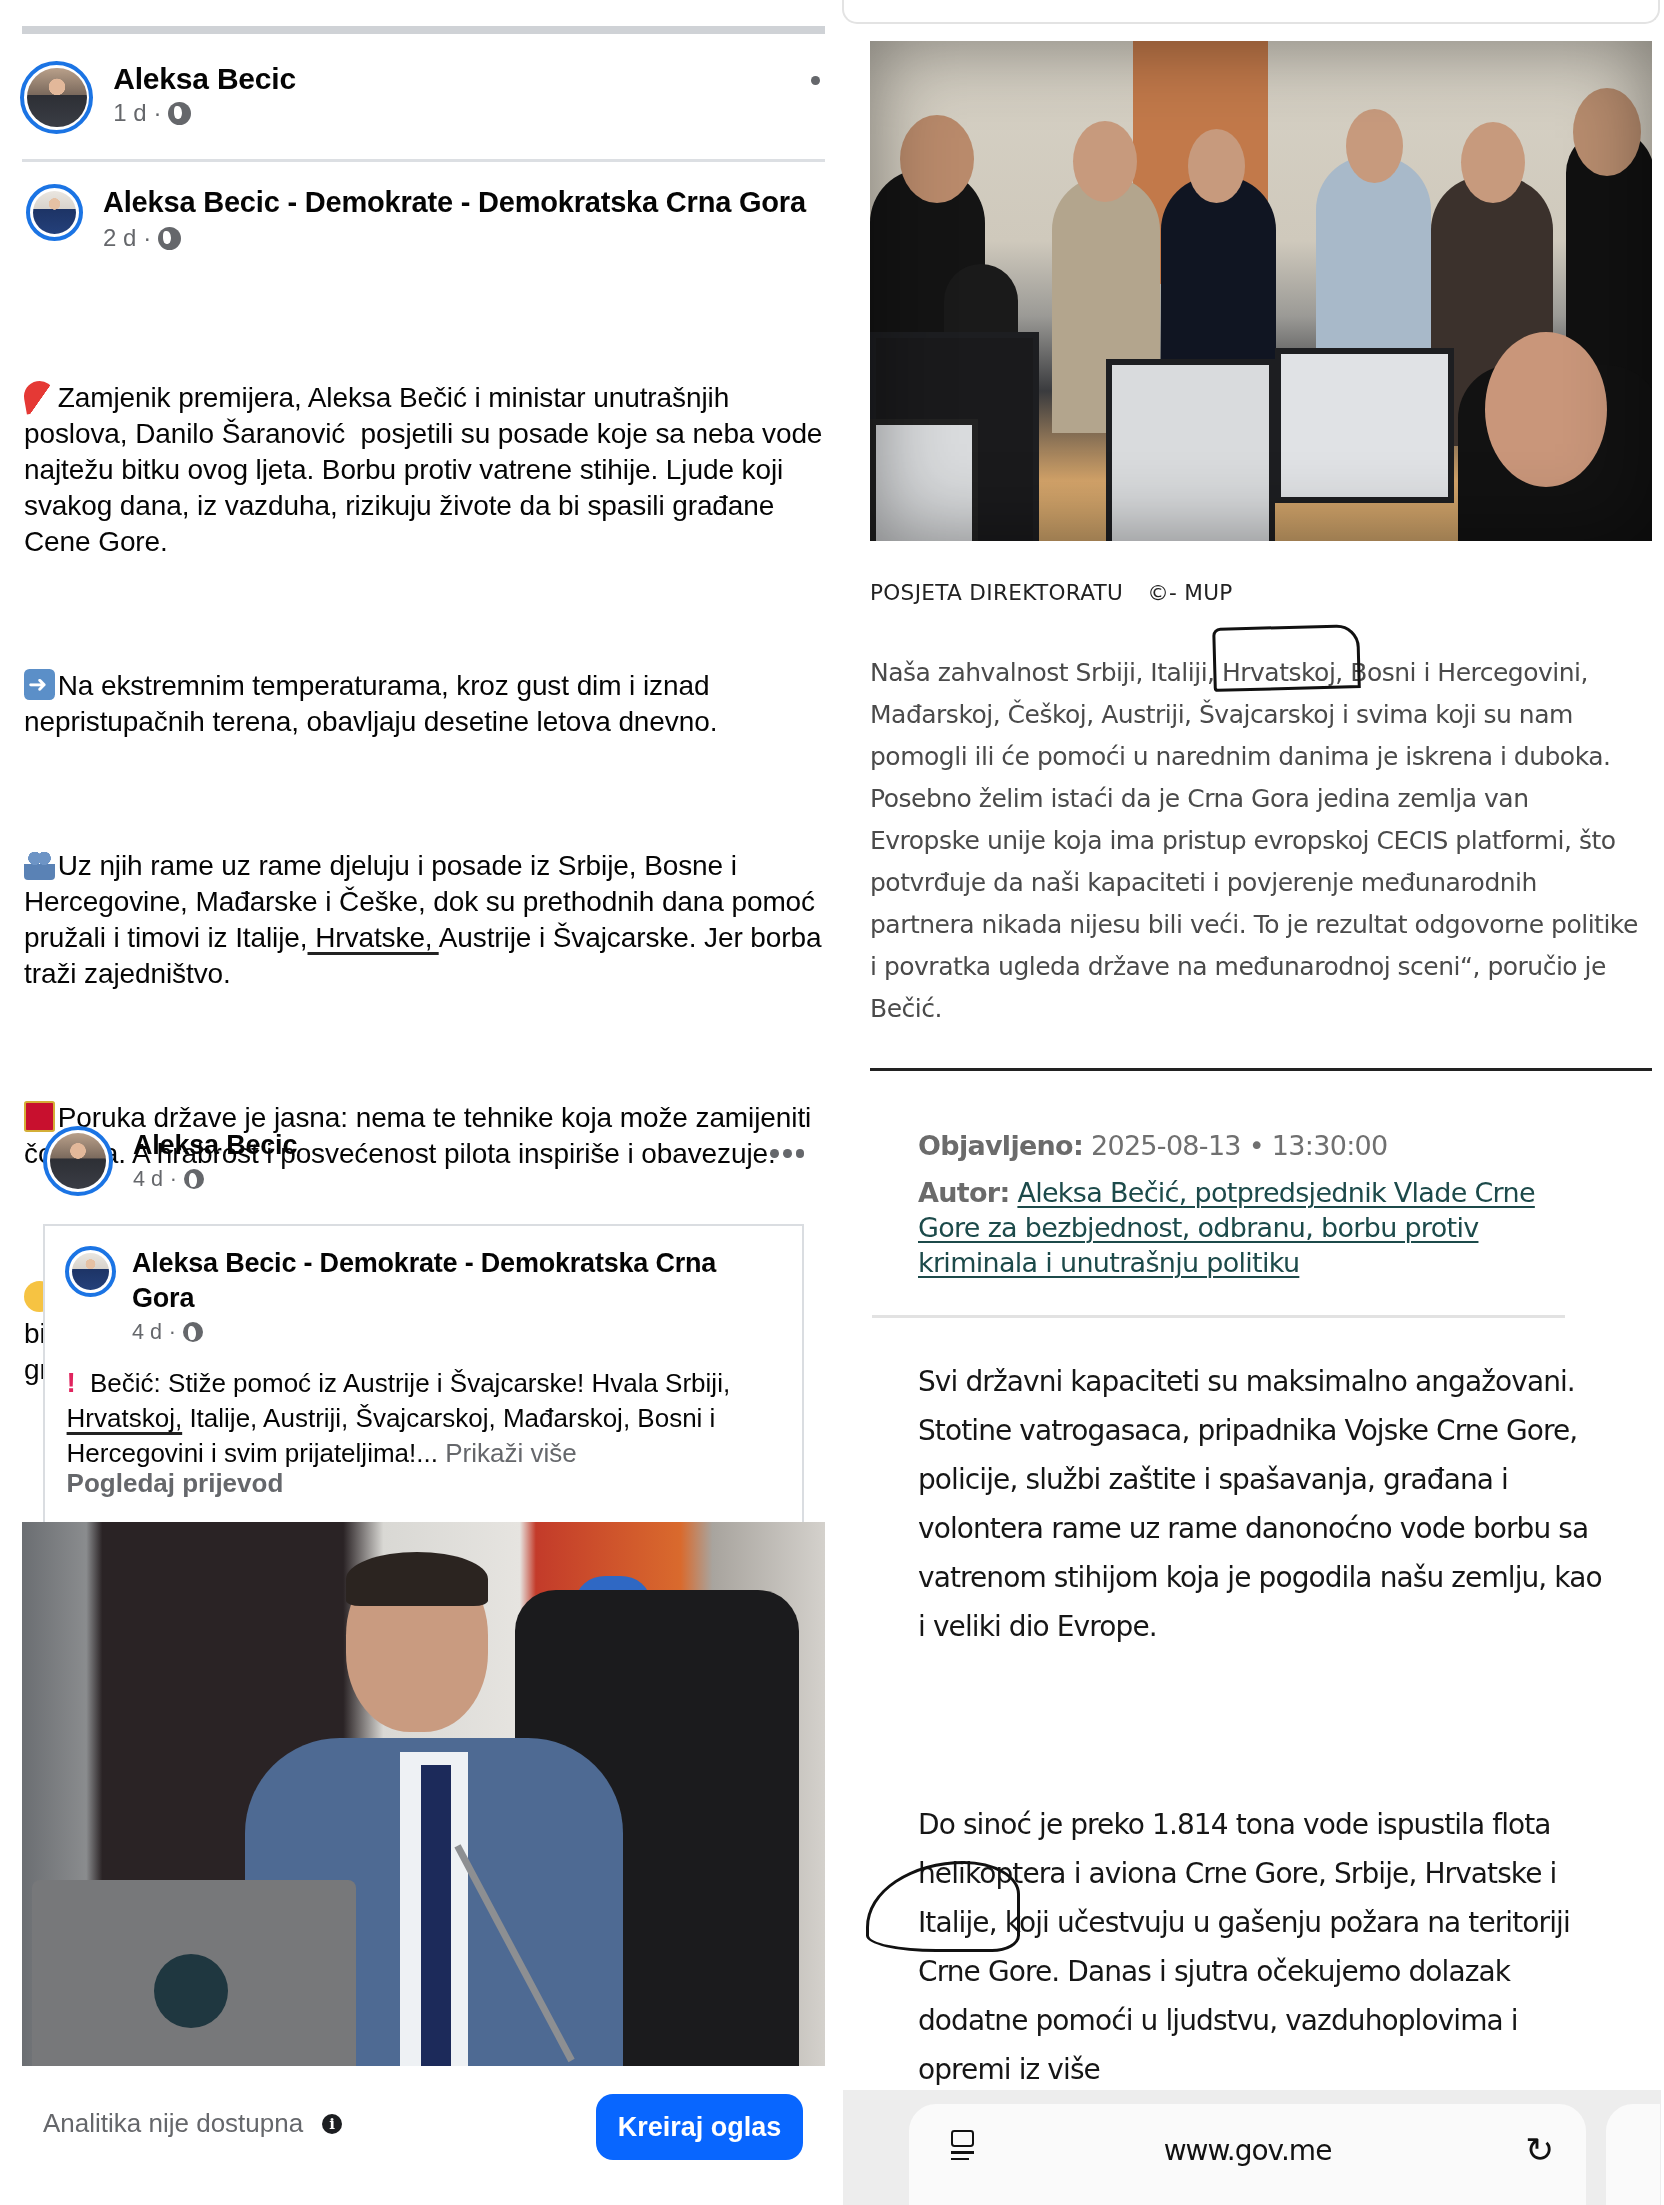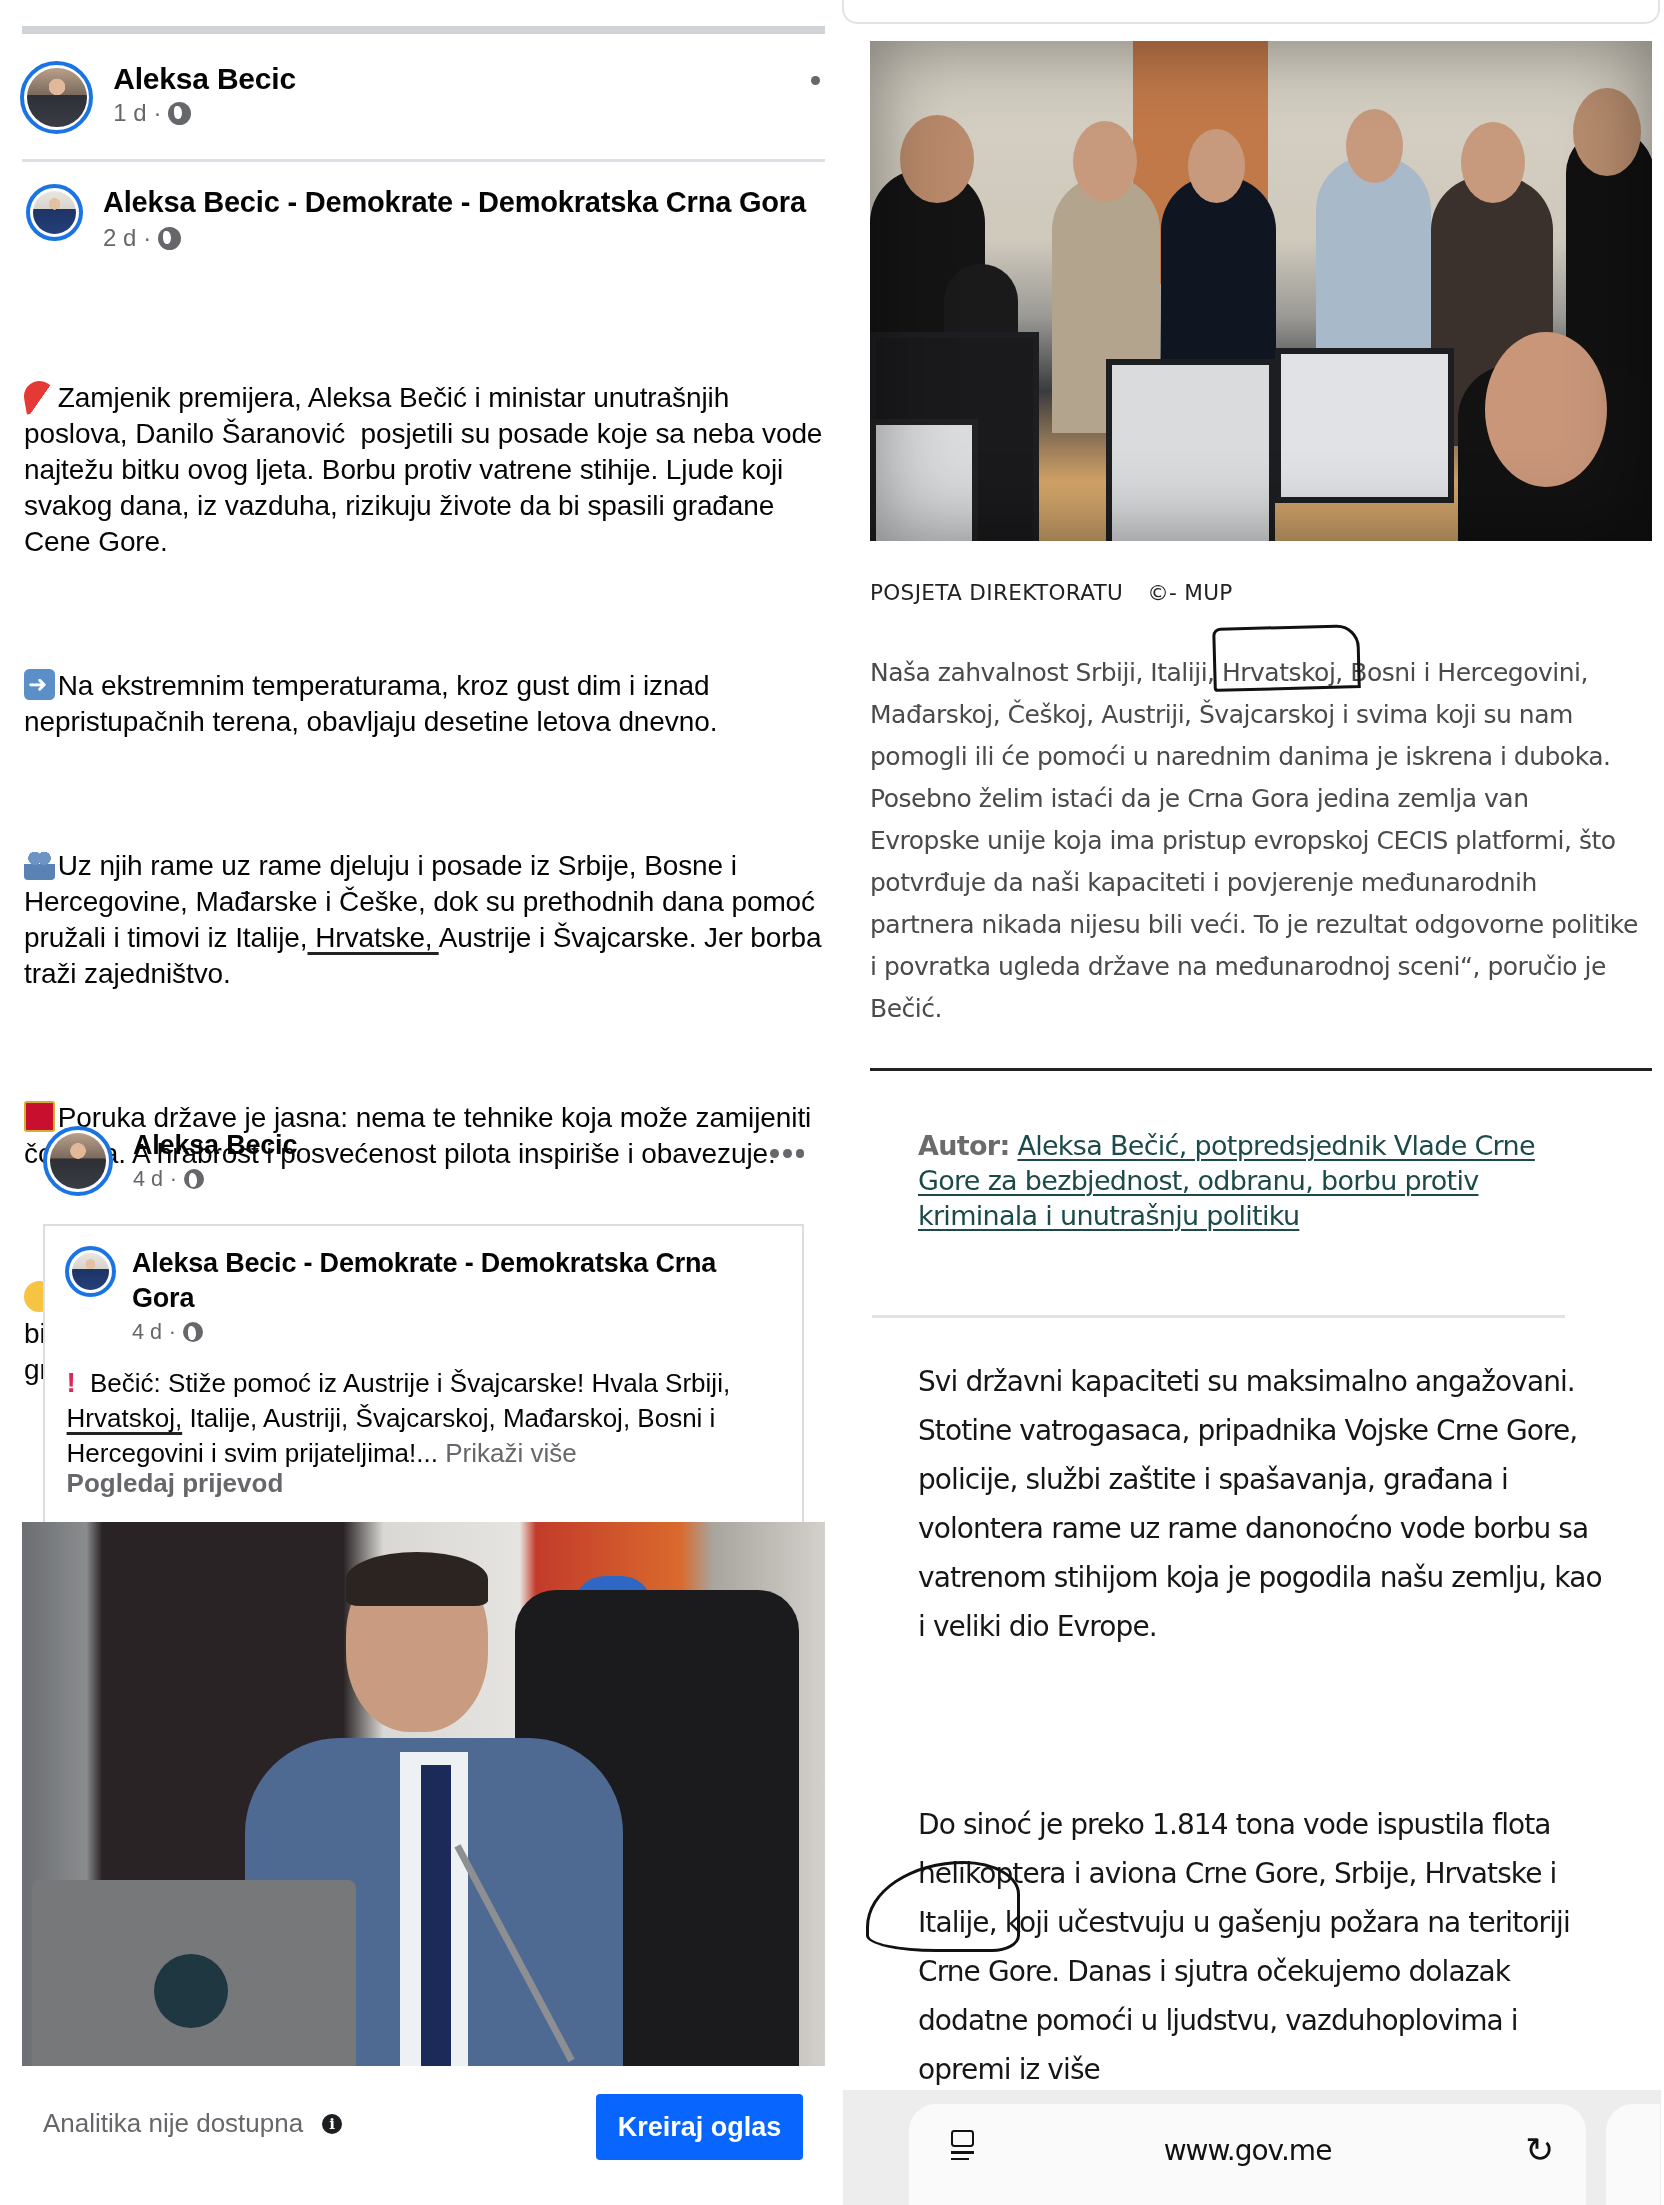--- a/index.html
+++ b/index.html
@@ -52,21 +52,21 @@
   .photo-becic .tie { position: absolute; left: 399px; top: 243px; width: 30px; height: 301px; background: #1c2a5a; }
   .photo-becic .head { position: absolute; left: 324px; top: 34px; width: 142px; height: 176px; border-radius: 45%; background: #c99b80; }
   .photo-becic .hair { position: absolute; left: 324px; top: 30px; width: 142px; height: 54px; border-radius: 50% 50% 10% 10%; background: #2b2420; }
   .photo-becic .laptop { position: absolute; left: 10px; top: 358px; width: 324px; height: 186px; background: #77787a; border-radius: 8px 8px 0 0; }
   .photo-becic .logo { position: absolute; left: 132px; top: 432px; width: 74px; height: 74px; border-radius: 50%; background: #1f3740; }
   .photo-becic .mic { position: absolute; left: 432px; top: 324px; width: 6.8px; height: 243px; background: #8d8f92; transform: rotate(-28deg); transform-origin: top; }
   .photo-becic .emblem { position: absolute; left: 554px; top: 54px; width: 74px; height: 61px; background: #2f68c4; border-radius: 40%; }
 
   .analytics { position: absolute; left: 43px; top: 2108px; display: flex; align-items: center; gap: 19px; font-size: 26px; color: #65676b; }
   .info-icon { width: 20px; height: 20px; border-radius: 50%; background: #1c1e21; color: #fff; font-size: 15px; font-weight: bold; text-align: center; line-height: 20px; font-family: "DejaVu Serif", serif; }
-  .create-ad { position: absolute; left: 596px; top: 2094px; width: 207px; height: 66px; background: #0866ff; color: #fff; border-radius: 4px; font-size: 27px; font-weight: bold; display: flex; align-items: center; justify-content: center; border: none; }
+  .create-ad { position: absolute; left: 596px; top: 2094px; width: 207px; height: 66px; background: #0866ff; color: #fff; border-radius: 17px; font-size: 27px; font-weight: bold; display: flex; align-items: center; justify-content: center; border: none; }
 
   
   .right { position: absolute; left: 838px; top: 0; width: 826px; height: 2180px; background: #fff; }
   .top-card { position: absolute; left: 4px; top: -13.5px; width: 818px; height: 37px; border: 2px solid #e3e3e3; border-top: none; border-radius: 0 0 15px 15px; background: #fff; }
 
   .photo-mup { position: absolute; left: 32px; top: 41px; width: 782px; height: 500px; overflow: hidden;
     background: linear-gradient(180deg, #d7d2c6 0%, #cfc9bc 40%, #9b9a96 55%, #3a3b3e 70%, #d4a46a 88%, #caa068 100%); }
   .photo-mup .curtain { position: absolute; left: 263px; top: 0; width: 135px; height: 243px; background: #c2794a; }
   .photo-mup .person { position: absolute; border-radius: 54px 54px 0 0; }
   .photo-mup .head { position: absolute; border-radius: 50%; background: #c79a7d; }
@@ -242,20 +242,21 @@
   </div>
 
   <div class="caption">
     <span>POSJETA DIREKTORATU</span><span class="credit">©- MUP</span>
   </div>
 
   <div class="quote-text">Naša zahvalnost Srbiji, Italiji, Hrvatskoj, Bosni i Hercegovini, Mađarskoj, Češkoj, Austriji, Švajcarskoj i svima koji su nam pomogli ili će pomoći u narednim danima je iskrena i duboka. Posebno želim istaći da je Crna Gora jedina zemlja van Evropske unije koja ima pristup evropskoj CECIS platformi, što potvrđuje da naši kapaciteti i povjerenje međunarodnih partnera nikada nijesu bili veći. To je rezultat odgovorne politike i povratka ugleda države na međunarodnoj sceni“, poručio je Bečić.</div>
   <div class="hr-dark"></div>
 
   <div class="meta">
+    <div class="row"><b>Objavljeno:</b> <span>2025-08-13 • 13:30:00</span></div>
     <div class="row"><b>Autor:</b> <span class="author-link">Aleksa Bečić, potpredsjednik Vlade Crne Gore za bezbjednost, odbranu, borbu protiv kriminala i unutrašnju politiku</span></div>
   </div>
 </div>
 
 <div class="hand-box"></div>
 <div class="hr-light"></div>
 
 <div class="body-text" style="left:918px; top:1357px;">Svi državni kapaciteti su maksimalno angažovani. Stotine vatrogasaca, pripadnika Vojske Crne Gore, policije, službi zaštite i spašavanja, građana i volontera rame uz rame danonoćno vode borbu sa vatrenom stihijom koja je pogodila našu zemlju, kao i veliki dio Evrope.</div>
 <div class="body-text" style="left:918px; top:1800px;">Do sinoć je preko 1.814 tona vode ispustila flota helikoptera i aviona Crne Gore, Srbije, Hrvatske i Italije, koji učestvuju u gašenju požara na teritoriji Crne Gore. Danas i sjutra očekujemo dolazak dodatne pomoći u ljudstvu, vazduhoplovima i opremi iz više</div>
 <div class="hand-loop"></div>

